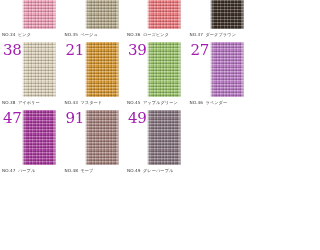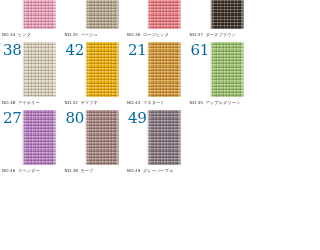--- a/index.html
+++ b/index.html
@@ -43,21 +43,21 @@
   }
 
   
   .cell-number {
     position: absolute;
     left: 3px;
     top: 1px;
     font-family: "DejaVu Serif", "Liberation Serif", serif;
     font-size: 15px;
     line-height: 15px;
-    color: #0369a1;
+    color: #a21caf;
     letter-spacing: -0.3px;
     z-index: 3;
   }
 
   
   .swatch {
     position: absolute;
     left: 22px;
     top: 0px;
     width: 34px;
@@ -165,57 +165,57 @@
       <div class="cell">
         <div class="cell-number">38</div>
         <div class="swatch">
           <div class="weave" style="--c: #ddd2bb;"></div>
           <div class="edge-l"></div>
           <div class="edge-r"></div>
         </div>
         <div class="caption"><span class="code">NO.38</span><span class="name">アイボリー</span></div>
       </div>
       <div class="cell">
-        <div class="cell-number">42</div>
-        <div class="swatch">
-          <div class="weave" style="--c: #f0b000;"></div>
-          <div class="edge-l"></div>
-          <div class="edge-r"></div>
-        </div>
-        <div class="caption"><span class="code">NO.42</span><span class="name">ヤマブキ</span></div>
-      </div>
-      <div class="cell">
         <div class="cell-number">21</div>
         <div class="swatch">
           <div class="weave" style="--c: #d69630;"></div>
           <div class="edge-l"></div>
           <div class="edge-r"></div>
         </div>
         <div class="caption"><span class="code">NO.43</span><span class="name">マスタード</span></div>
       </div>
       <div class="cell">
-        <div class="cell-number">61</div>
+        <div class="cell-number">39</div>
         <div class="swatch">
           <div class="weave" style="--c: #9ac46a;"></div>
           <div class="edge-l"></div>
           <div class="edge-r"></div>
         </div>
         <div class="caption"><span class="code">NO.45</span><span class="name">アップルグリーン</span></div>
       </div>
       <div class="cell">
         <div class="cell-number">27</div>
         <div class="swatch">
           <div class="weave" style="--c: #b87ac4;"></div>
           <div class="edge-l"></div>
           <div class="edge-r"></div>
         </div>
         <div class="caption"><span class="code">NO.46</span><span class="name">ラベンダー</span></div>
       </div>
       <div class="cell">
-        <div class="cell-number">80</div>
+        <div class="cell-number">47</div>
+        <div class="swatch">
+          <div class="weave" style="--c: #a93a9e;"></div>
+          <div class="edge-l"></div>
+          <div class="edge-r"></div>
+        </div>
+        <div class="caption"><span class="code">NO.47</span><span class="name">パープル</span></div>
+      </div>
+      <div class="cell">
+        <div class="cell-number">91</div>
         <div class="swatch">
           <div class="weave" style="--c: #a5827c;"></div>
           <div class="edge-l"></div>
           <div class="edge-r"></div>
         </div>
         <div class="caption"><span class="code">NO.48</span><span class="name">モーブ</span></div>
       </div>
       <div class="cell">
         <div class="cell-number">49</div>
         <div class="swatch">

